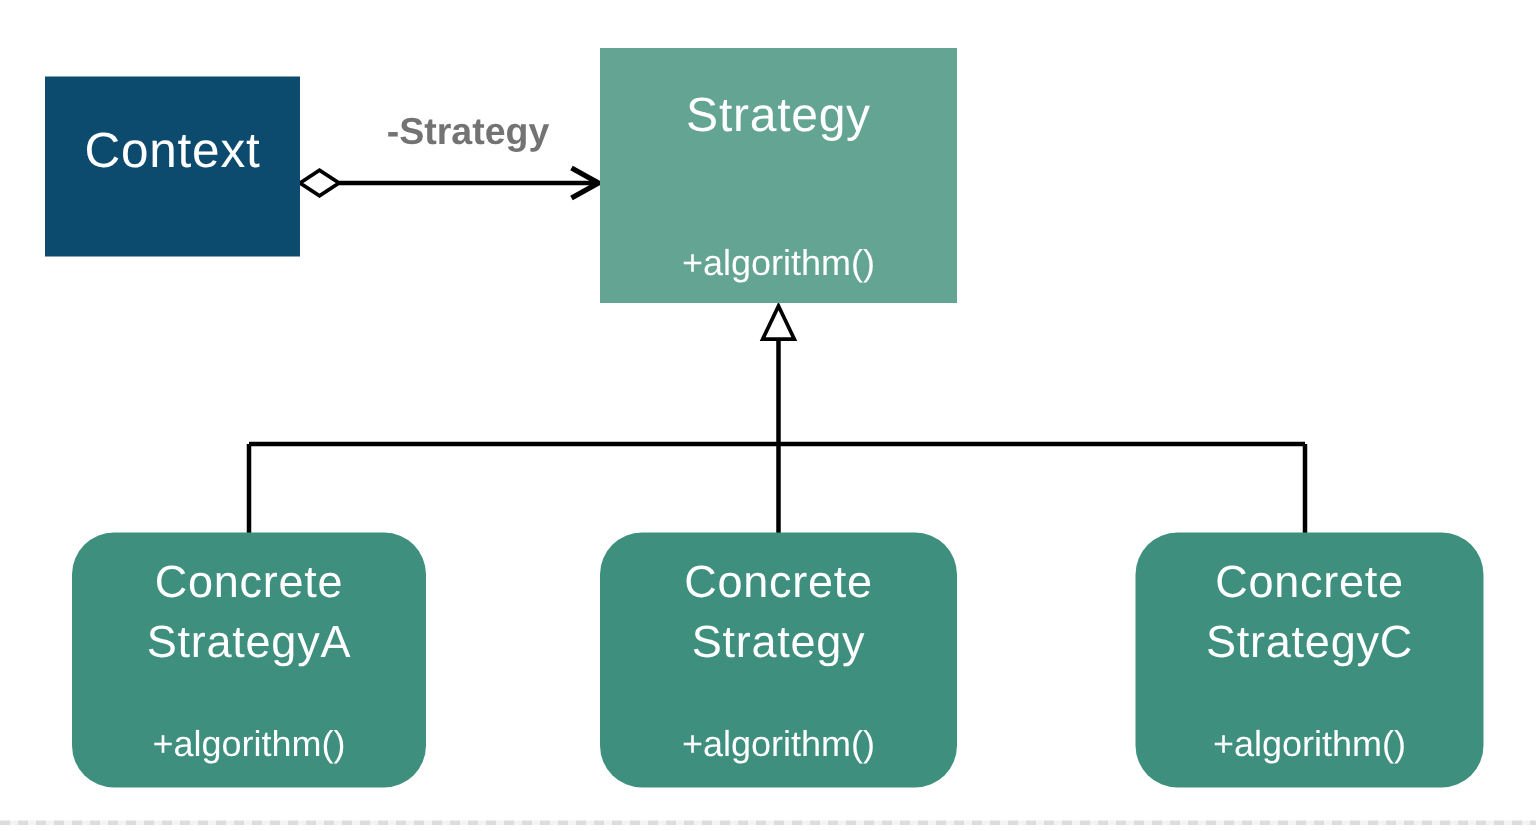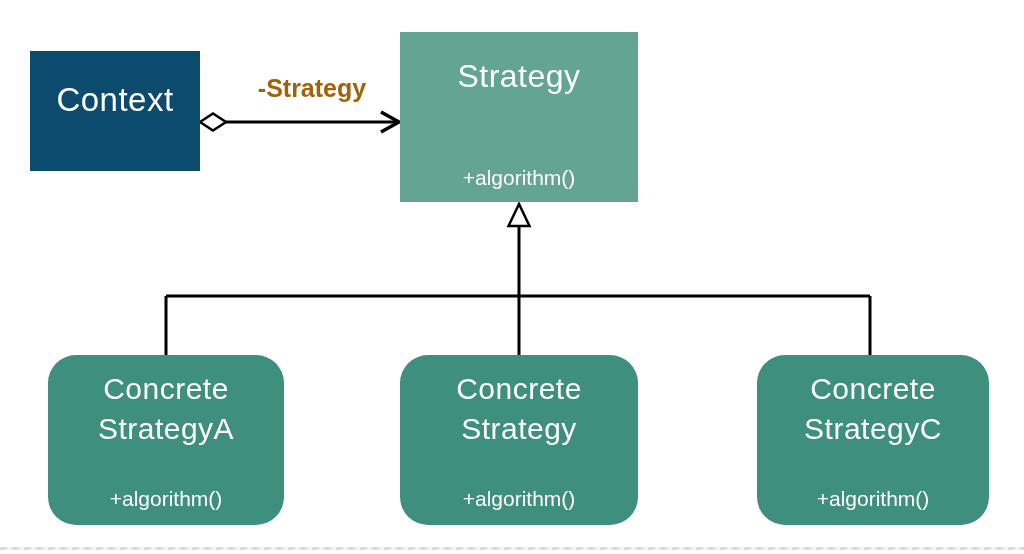--- a/index.html
+++ b/index.html
@@ -31,21 +31,21 @@
     position: absolute;
     left: 0;
     right: 0;
     font-weight: 400;
     letter-spacing: 0.5px;
   }
   .node .method {
     position: absolute;
     left: 0;
     right: 0;
-    font-size: 21px;
+    font-size: 24px;
     font-weight: 400;
   }
   
   .node.context {
     left: 30px;
     top: 51px;
     width: 170px;
     height: 120px;
     background: #0c4a6e;
   }
@@ -90,21 +90,21 @@
   .node.concrete-c { left: 757px; width: 232px; }
 
   .edge-label {
     position: absolute;
     left: 222px;
     top: 74px;
     width: 180px;
     text-align: center;
     font-size: 25px;
     font-weight: 700;
-    color: #a16207;
+    color: #737373;
   }
   .page-edge {
     position: absolute;
     left: 0;
     top: 547px;
     width: 1024px;
     height: 3px;
     background: repeating-linear-gradient(90deg, #dcdcdc 0 7px, #f3f3f3 7px 12px);
   }
 </style>

